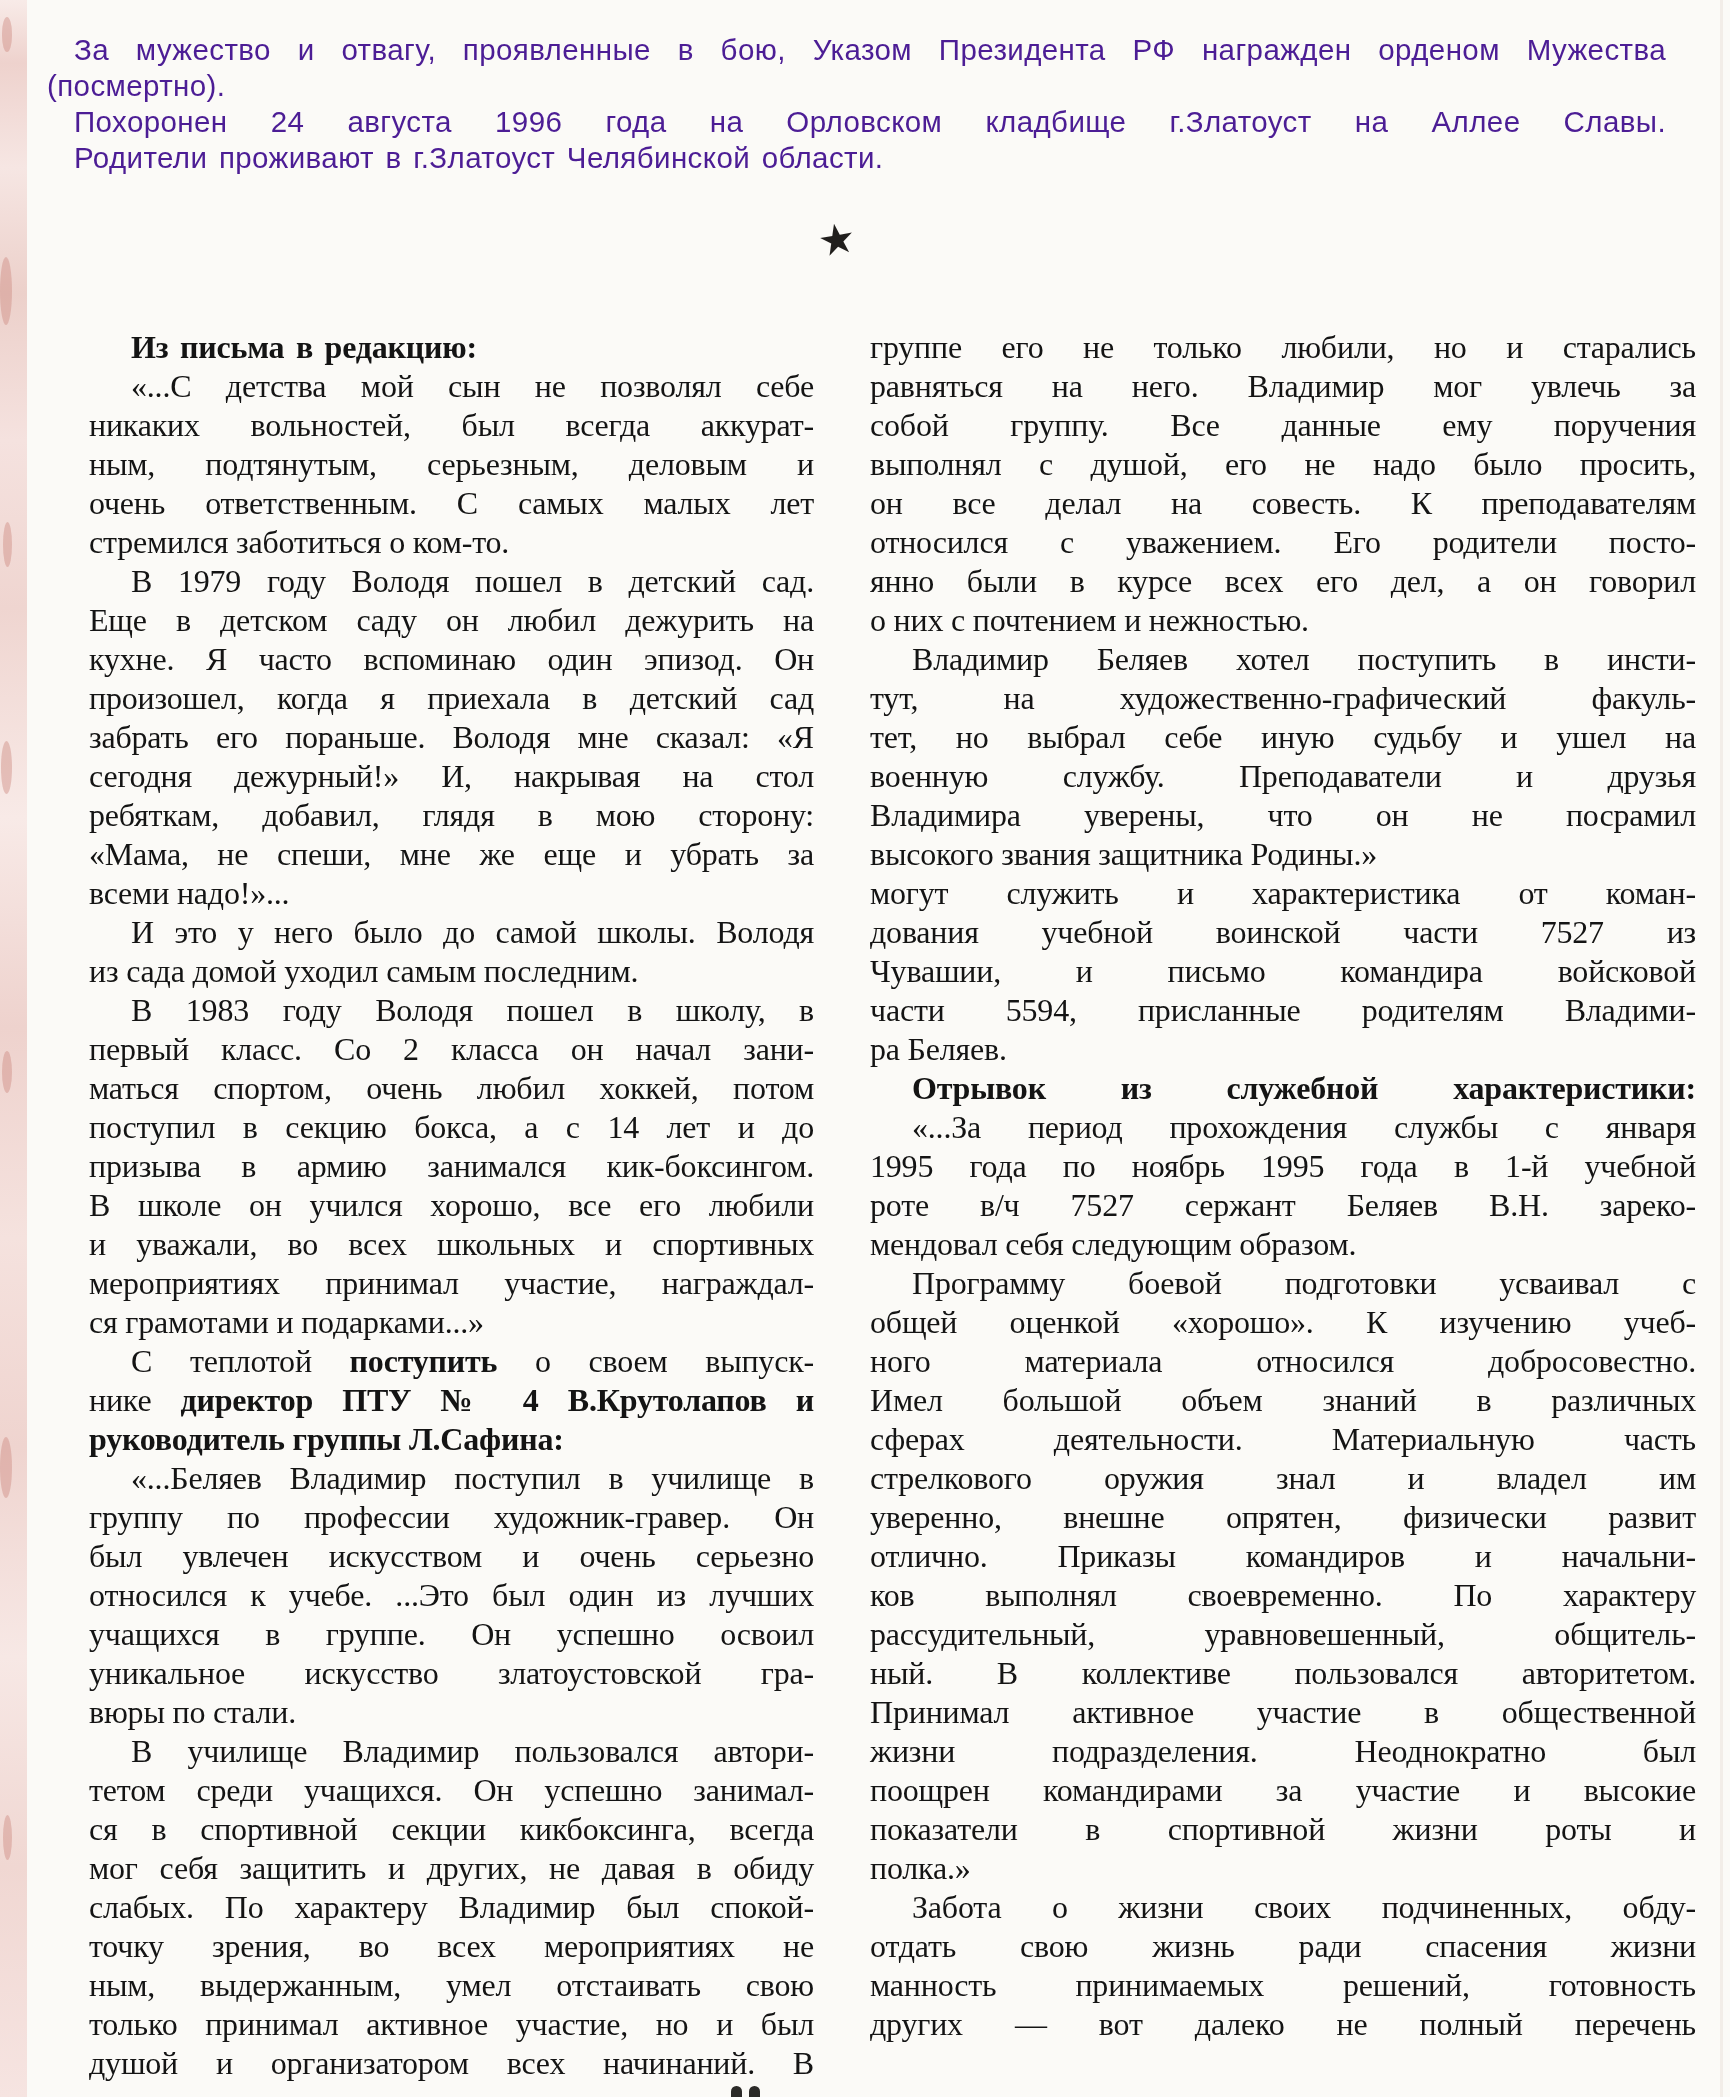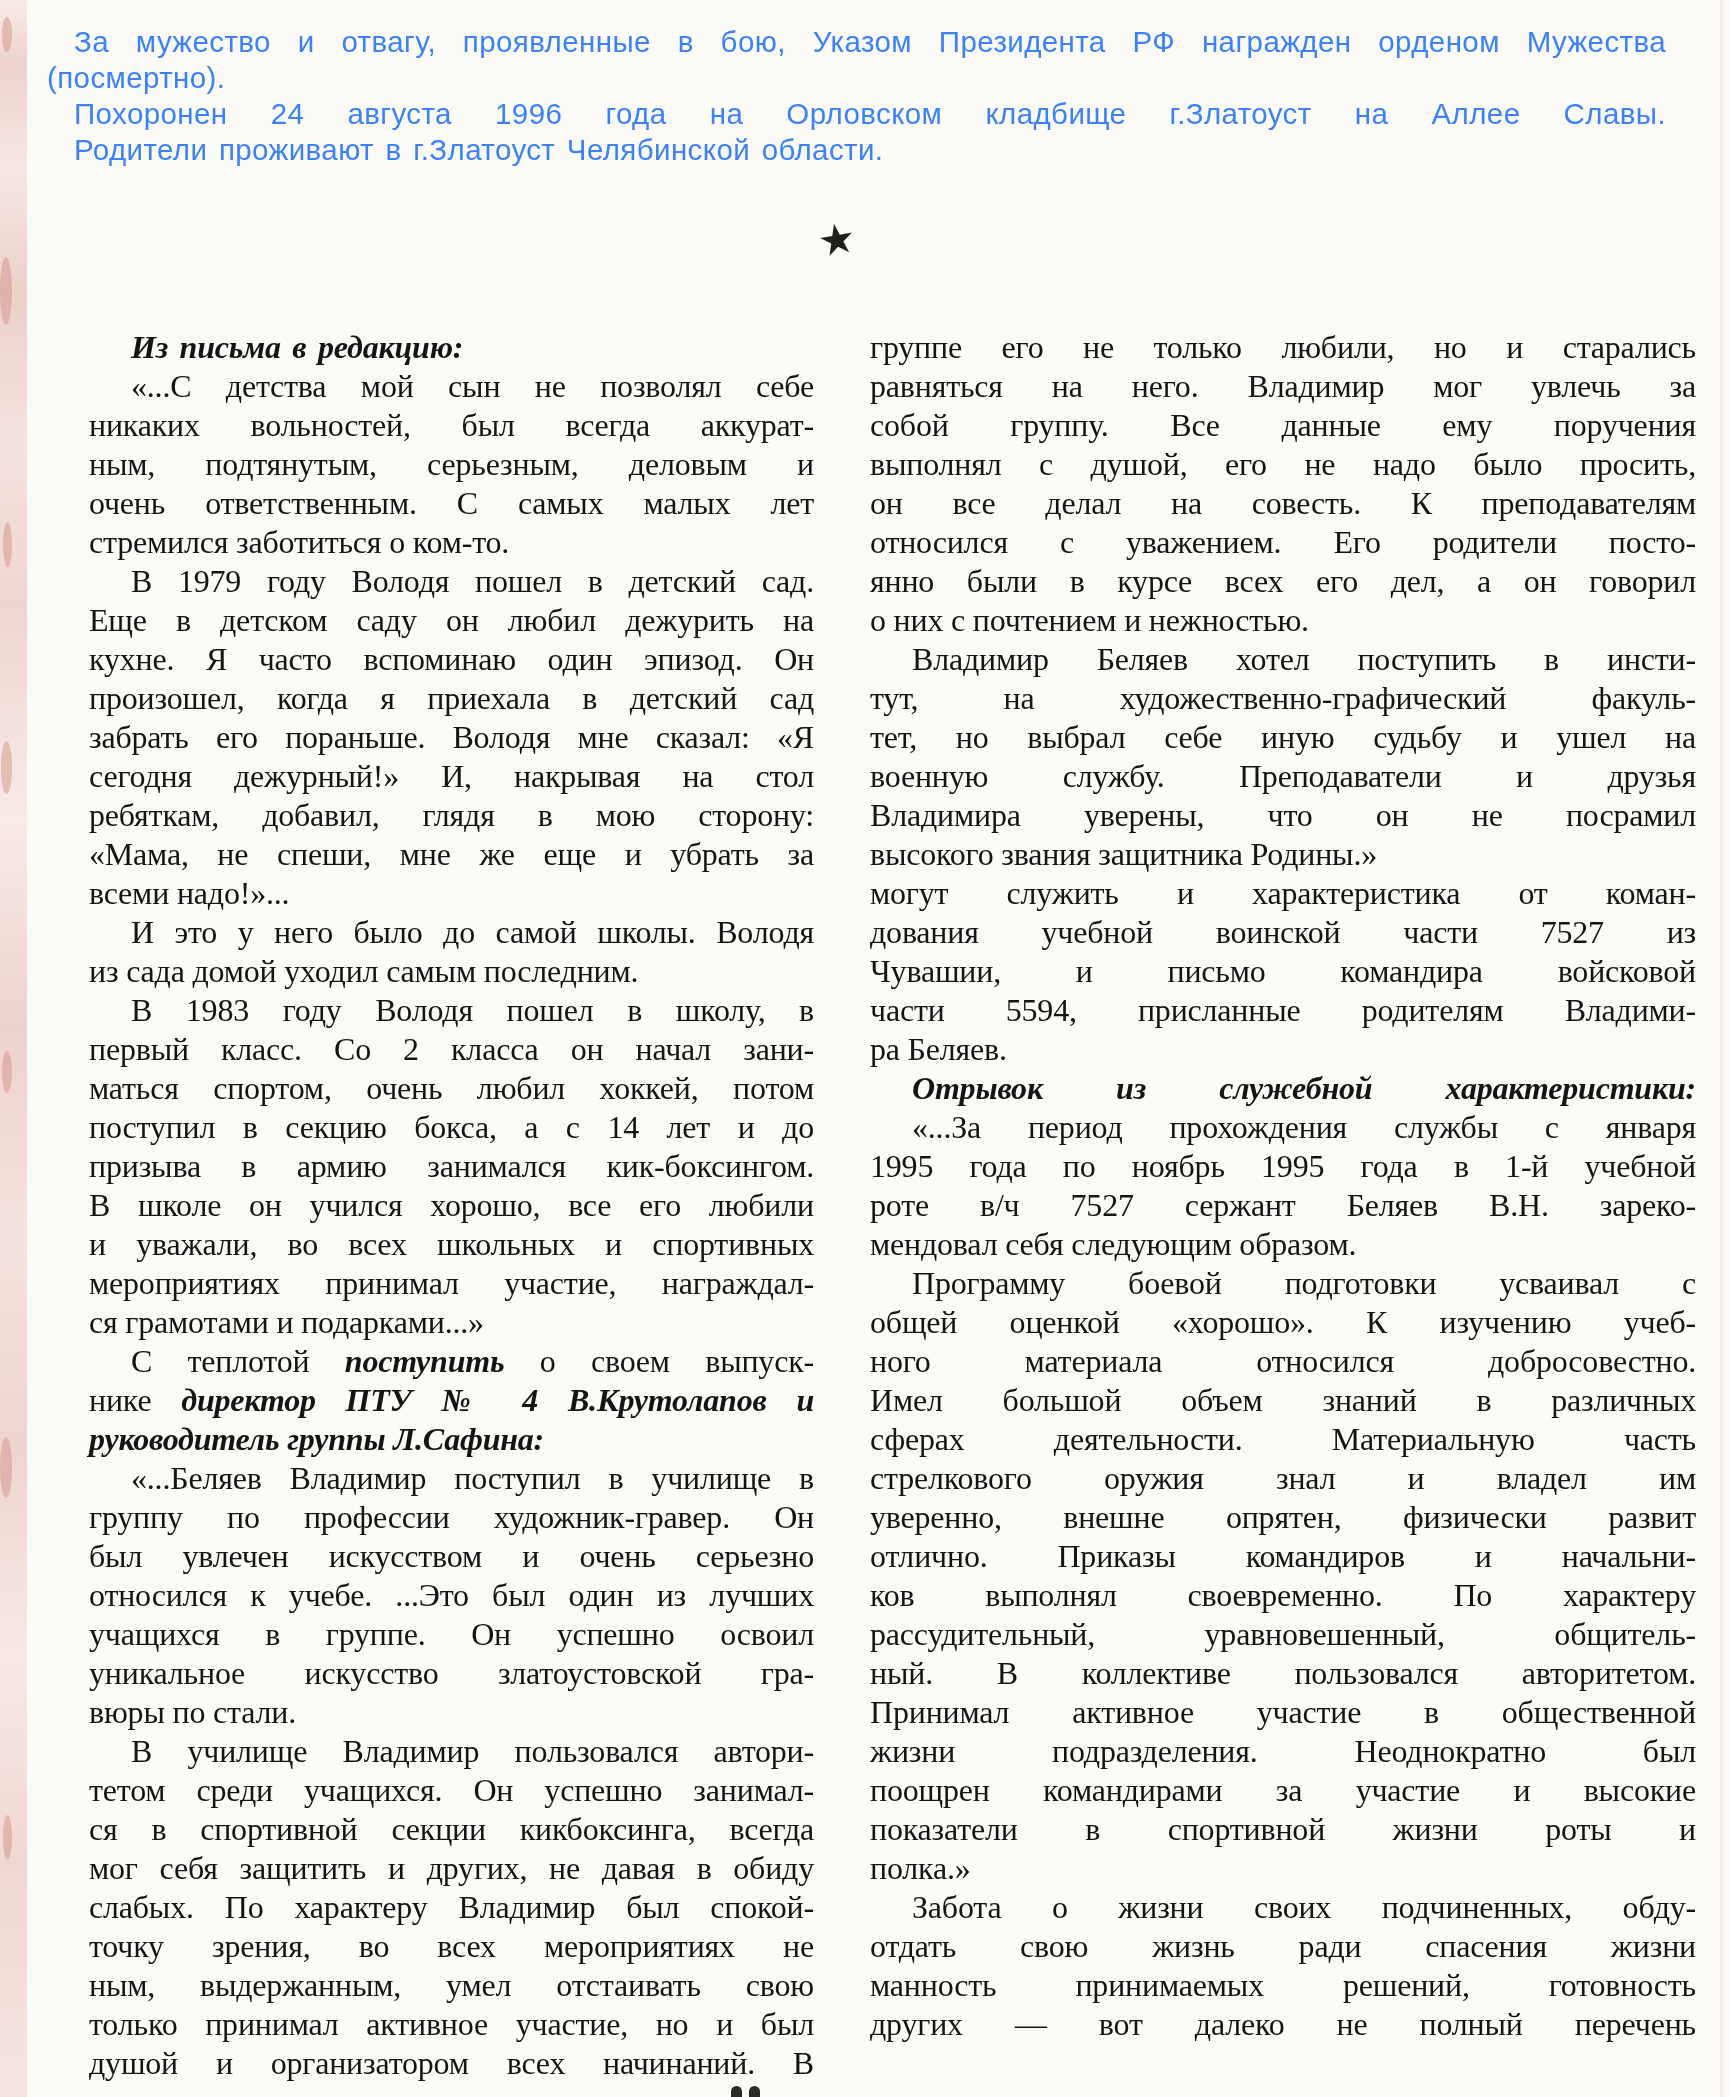--- a/index.html
+++ b/index.html
@@ -35,28 +35,28 @@
   .right-edge-shade {
     position: absolute;
     right: 7.6px; top: 0;
     width: 3.8px; height: 2097px;
     background: rgba(205, 175, 168, 0.18);
   }
 
   
   .top-block {
     position: absolute;
-    left: 47px; top: 24px;
+    left: 47px; top: 32px;
     width: 1619px;
     font-family: "Liberation Sans", sans-serif;
     font-size: 29.5px;
     line-height: 36px;
     letter-spacing: 0.4px;
     word-spacing: 3px;
-    color: #3b82f6;
+    color: #4c1d95;
   }
   .top-block .line.ind { text-indent: 27px; }
 
   
   .star {
     position: absolute;
     left: 818px; top: 219px;
     font-size: 42px;
     line-height: 42px;
     color: #201e1c;
@@ -73,21 +73,21 @@
   }
   #col-left  { left: 89px;  width: 725px; }
   #col-right { left: 870px; width: 826px; }
 
   .line {
     text-align: justify;
     text-align-last: justify;
   }
   .line.end { text-align-last: auto; }
   .line.ind { text-indent: 42px; }
-  .line .b, .line.bold-line { font-weight: 700; font-style: italic; }
+  .line .b, .line.bold-line { font-weight: 700; }
   .line.bold-line { word-spacing: 3.8px; }
 
   
   .page-num-mark { position: absolute; background: #2c2b29; }
   .pn1 { left: 731px; top: 2086px; width: 10.6px; height: 11.3px; border-radius: 5.3px 5.3px 0 0; }
   .pn2 { left: 749px; top: 2086px; width: 11.3px; height: 11.3px; border-radius: 5.3px 5.3px 0 0; }
 </style>
 </head>
 <body>
 

